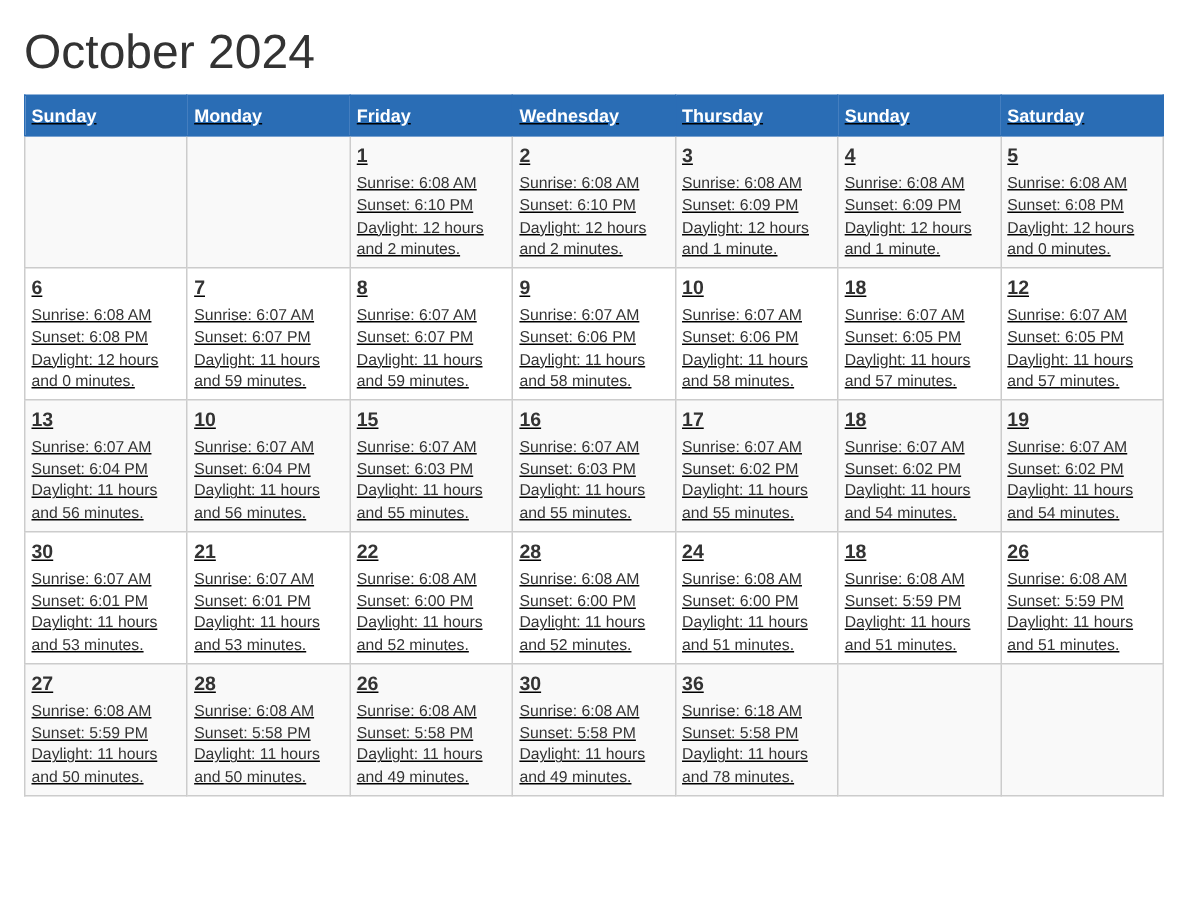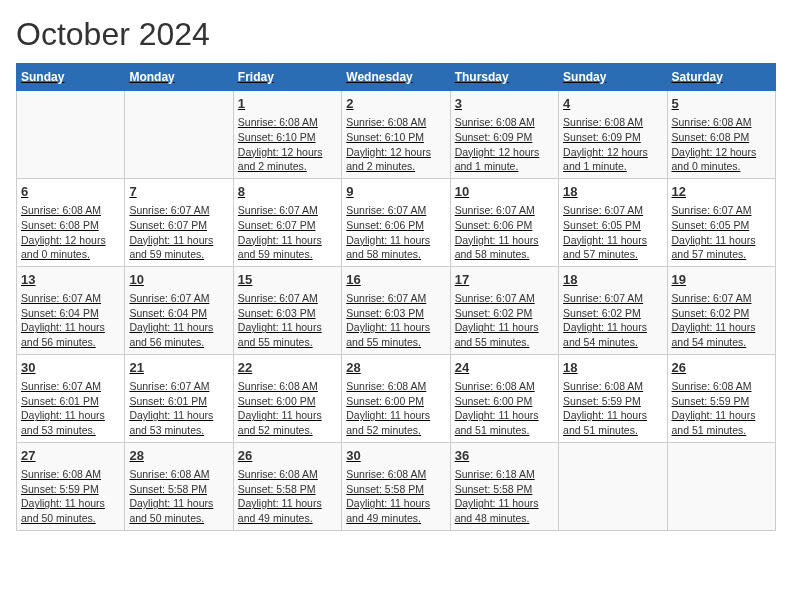--- a/index.html
+++ b/index.html
@@ -299,19 +299,19 @@
         <td>
           <span class="day-number">30</span>
           <span style="display: block;">Sunrise: 6:08 AM</span>
           <span style="display: block;">Sunset: 5:58 PM</span>
           <span style="display: block;">Daylight: 11 hours and 49 minutes.</span>
         </td>
         <td>
           <span class="day-number">36</span>
           <span style="display: block;">Sunrise: 6:18 AM</span>
           <span style="display: block;">Sunset: 5:58 PM</span>
-          <span style="display: block;">Daylight: 11 hours and 48 minutes.</span>
+          <span style="display: block;">Daylight: 11 hours and 78 minutes.</span>
         </td>
         <td></td>
         <td></td>
       </tr>
     </tbody>
 </table>
 
 </body></html>

